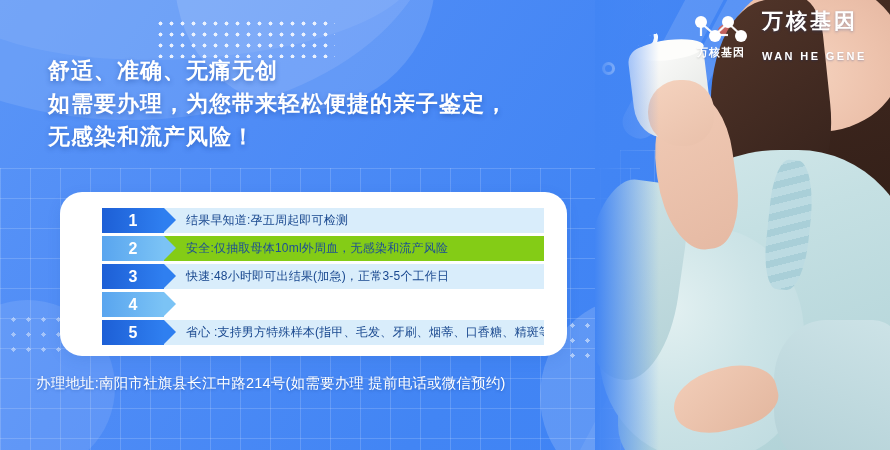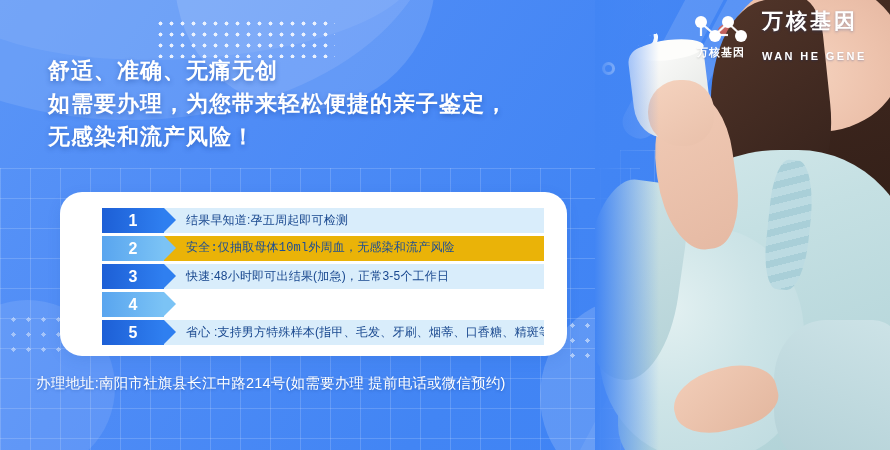--- a/index.html
+++ b/index.html
@@ -260,21 +260,21 @@
   .row.even .badge{ background:linear-gradient(90deg,#59a5ef 0%,#7bc3f5 100%); }
   .row.even .badge::after{ border-left:12px solid #7bc3f5; }
 
   .row .txt{
     flex:1 1 auto; height:25px; line-height:25px;
     padding-left:22px;
     color:#19488f; font-size:12px; letter-spacing:.2px;
     white-space:nowrap; overflow:hidden;
   }
   .row.odd .txt{ background:#d9edfb; }
-  .row.even .txt{ background:#eab308;font-family:Liberation Mono, monospace; }
+  .row.even .txt{ background:#84cc16; }
   .row.even .txt{ color:#1c4e95; }
 
   
   .address{
     position:absolute; left:36px; top:374px; z-index:8;
     color:#ffffff; font-size:14.5px; letter-spacing:.2px;
     text-shadow:0 1px 3px rgba(20,60,140,.4);
     white-space:nowrap;
   }
 

